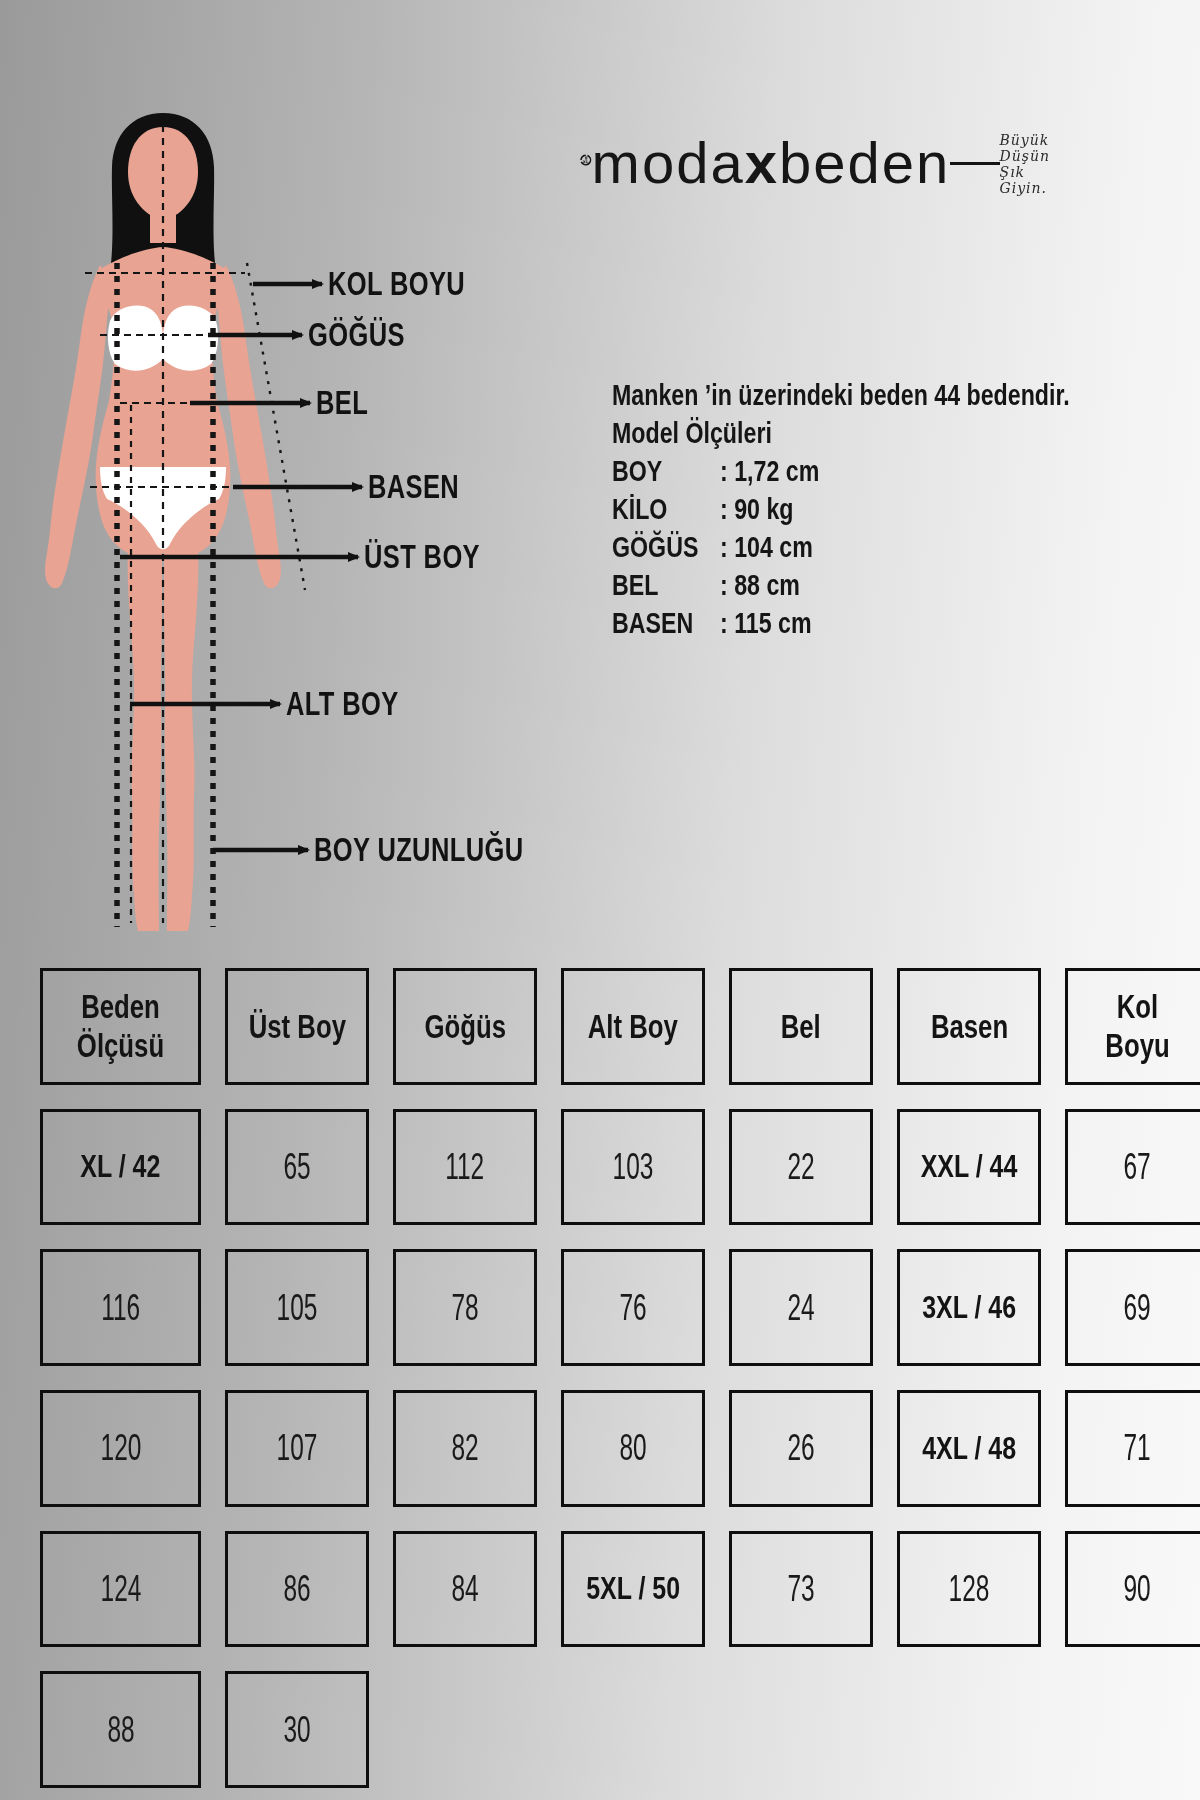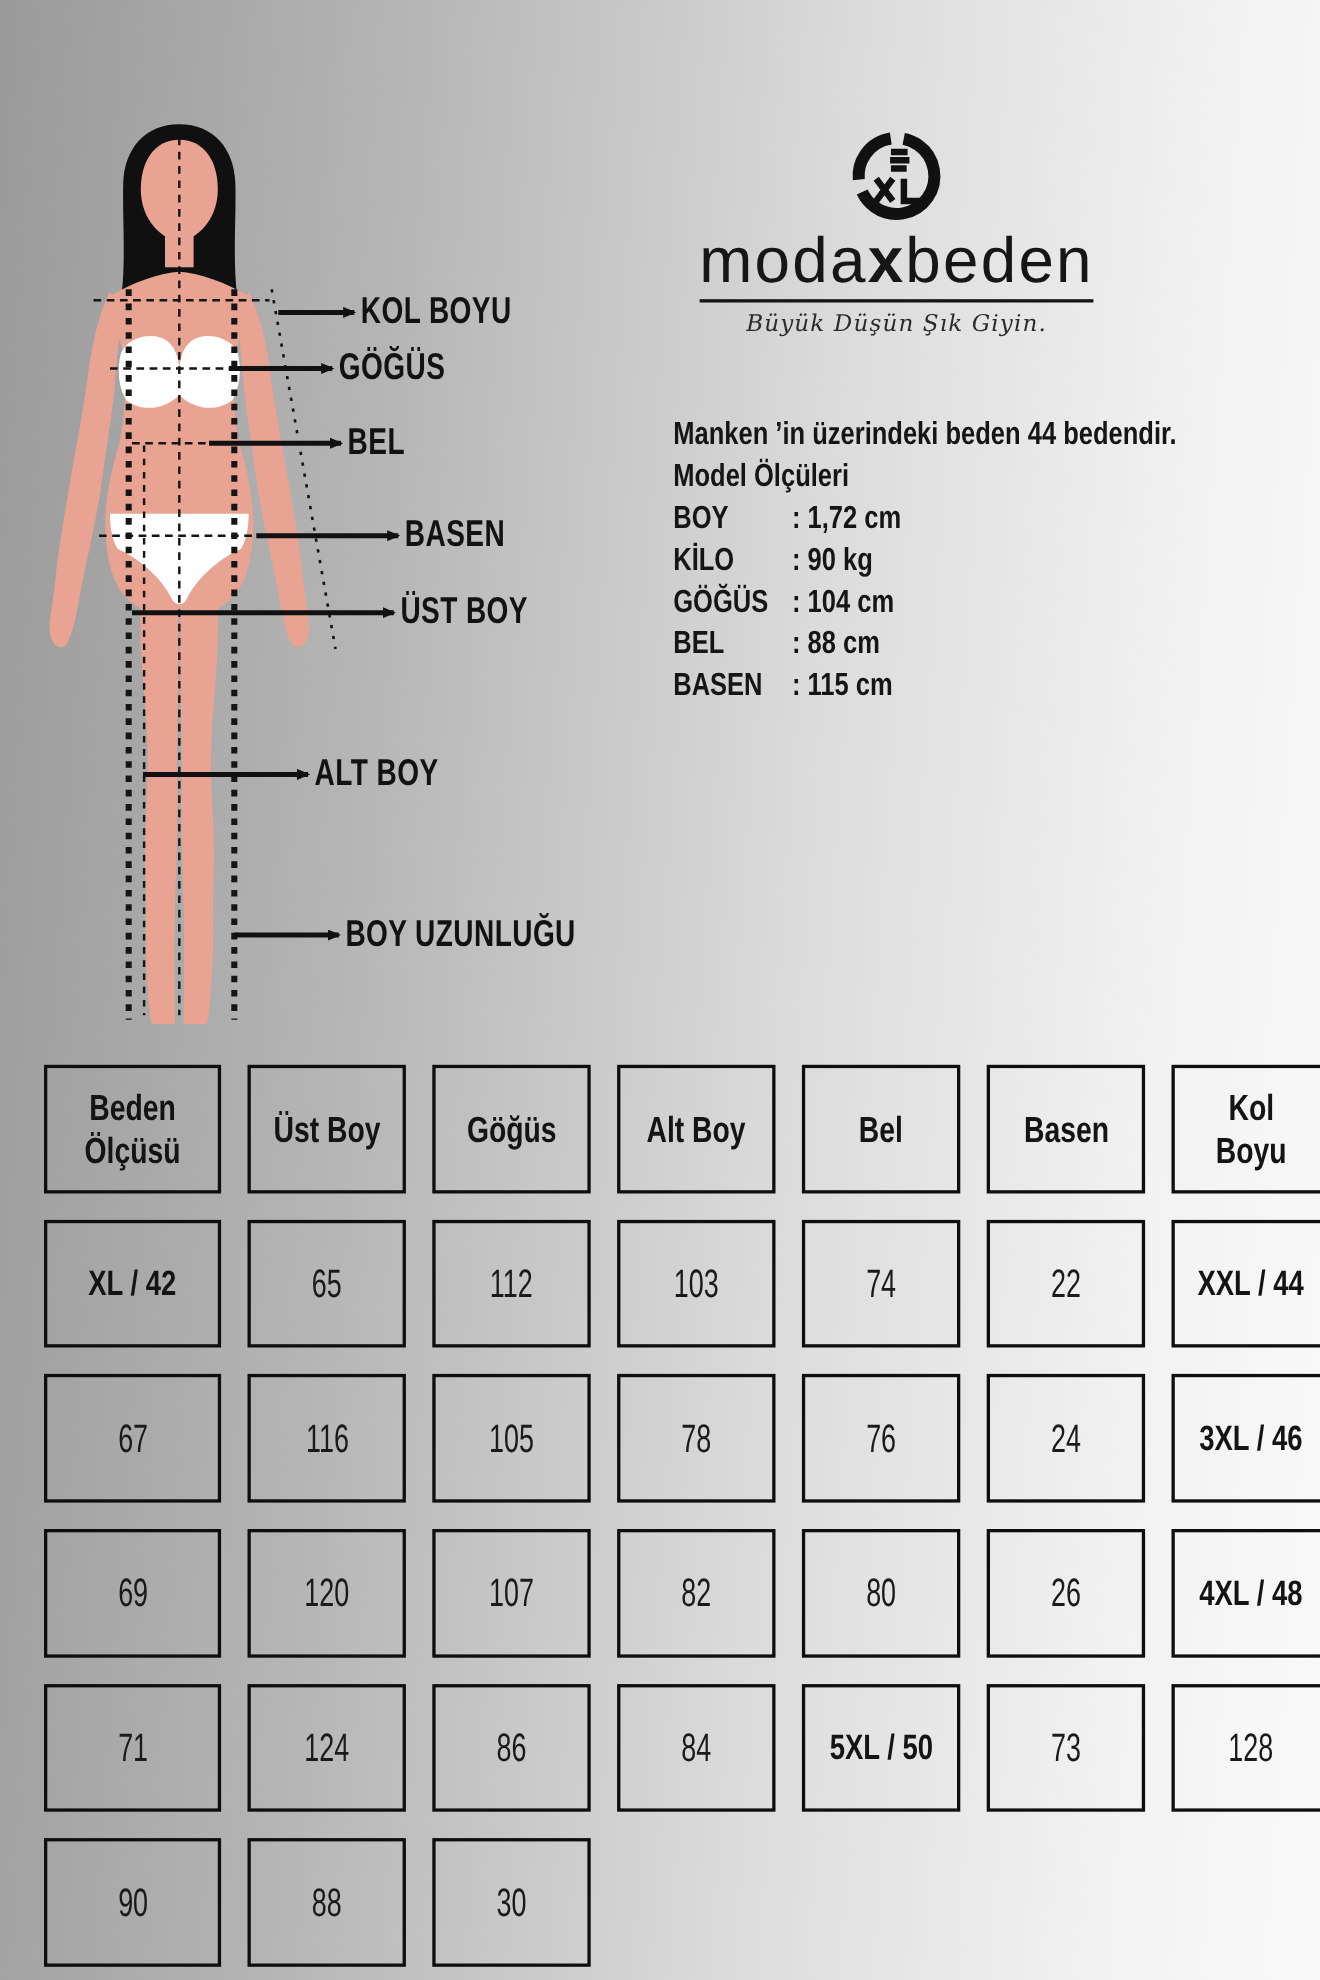--- a/index.html
+++ b/index.html
@@ -9,27 +9,27 @@
     font-family:"Liberation Sans","DejaVu Sans",sans-serif;color:#141414;
   }
   
   .fig-svg{position:absolute;left:0;top:95px;}
   .flabel{
     position:absolute;font-weight:800;font-size:34px;letter-spacing:.5px;
     white-space:nowrap;color:#121212;
     transform:translateY(-52%) scaleX(.75);transform-origin:left center;
   }
   
-  .brand{position:absolute;left:580px;top:118px;width:470px;display:flex;flex-direction:column;align-items:center;}
+  .brand{position:absolute;left:580px;top:118px;width:470px;display:flex;align-items:center;}
   .brand-icon{width:84px;height:84px;}
   .wordmark{display:flex;align-items:baseline;margin-top:6px;font-size:58px;letter-spacing:2px;color:#161616;line-height:1;}
   .wordmark .w1,.wordmark .w3{font-weight:400;}
   .wordmark .w2{font-weight:800;}
   .brand-underline{width:358px;height:3px;background:#141414;margin-top:6px;}
-  .tagline{margin-top:7px;font-family:"DejaVu Serif",serif;font-style:italic;font-size:21px;letter-spacing:1px;color:#2b2b2b;}
+  .tagline{margin-top:7px;font-family:"DejaVu Serif",serif;font-style:italic;font-size:14px;letter-spacing:1px;color:#2b2b2b;}
   
   .model-info{position:absolute;left:612px;top:376px;transform:scaleX(.8);transform-origin:0 0;font-weight:700;font-size:29px;line-height:38px;white-space:nowrap;color:#151515;}
   .mrow{display:flex;}
   .mrow .mlab{display:inline-block;width:135px;}
   
   .size-table{
     position:absolute;left:40px;top:968px;width:1169px;height:820px;
     display:grid;grid-template-columns:1.12fr repeat(6,1fr);grid-template-rows:repeat(6,1fr);gap:24px;
   }
   .cell{border:3px solid #0e0e0e;display:flex;align-items:center;justify-content:center;text-align:center;background:transparent;}
@@ -185,23 +185,20 @@
       <div class="cell tnum">
         <span class="condc">65</span>
       </div>
       <div class="cell tnum">
         <span class="condc">112</span>
       </div>
       <div class="cell tnum">
         <span class="condc">103</span>
       </div>
       <div class="cell tnum">
-        <span class="condc">74</span>
-      </div>
-      <div class="cell tnum">
         <span class="condc">22</span>
       </div>
       <div class="cell tsize">
         <span class="condc">XXL / 44</span>
       </div>
       <div class="cell tnum">
         <span class="condc">67</span>
       </div>
       <div class="cell tnum">
         <span class="condc">116</span>

